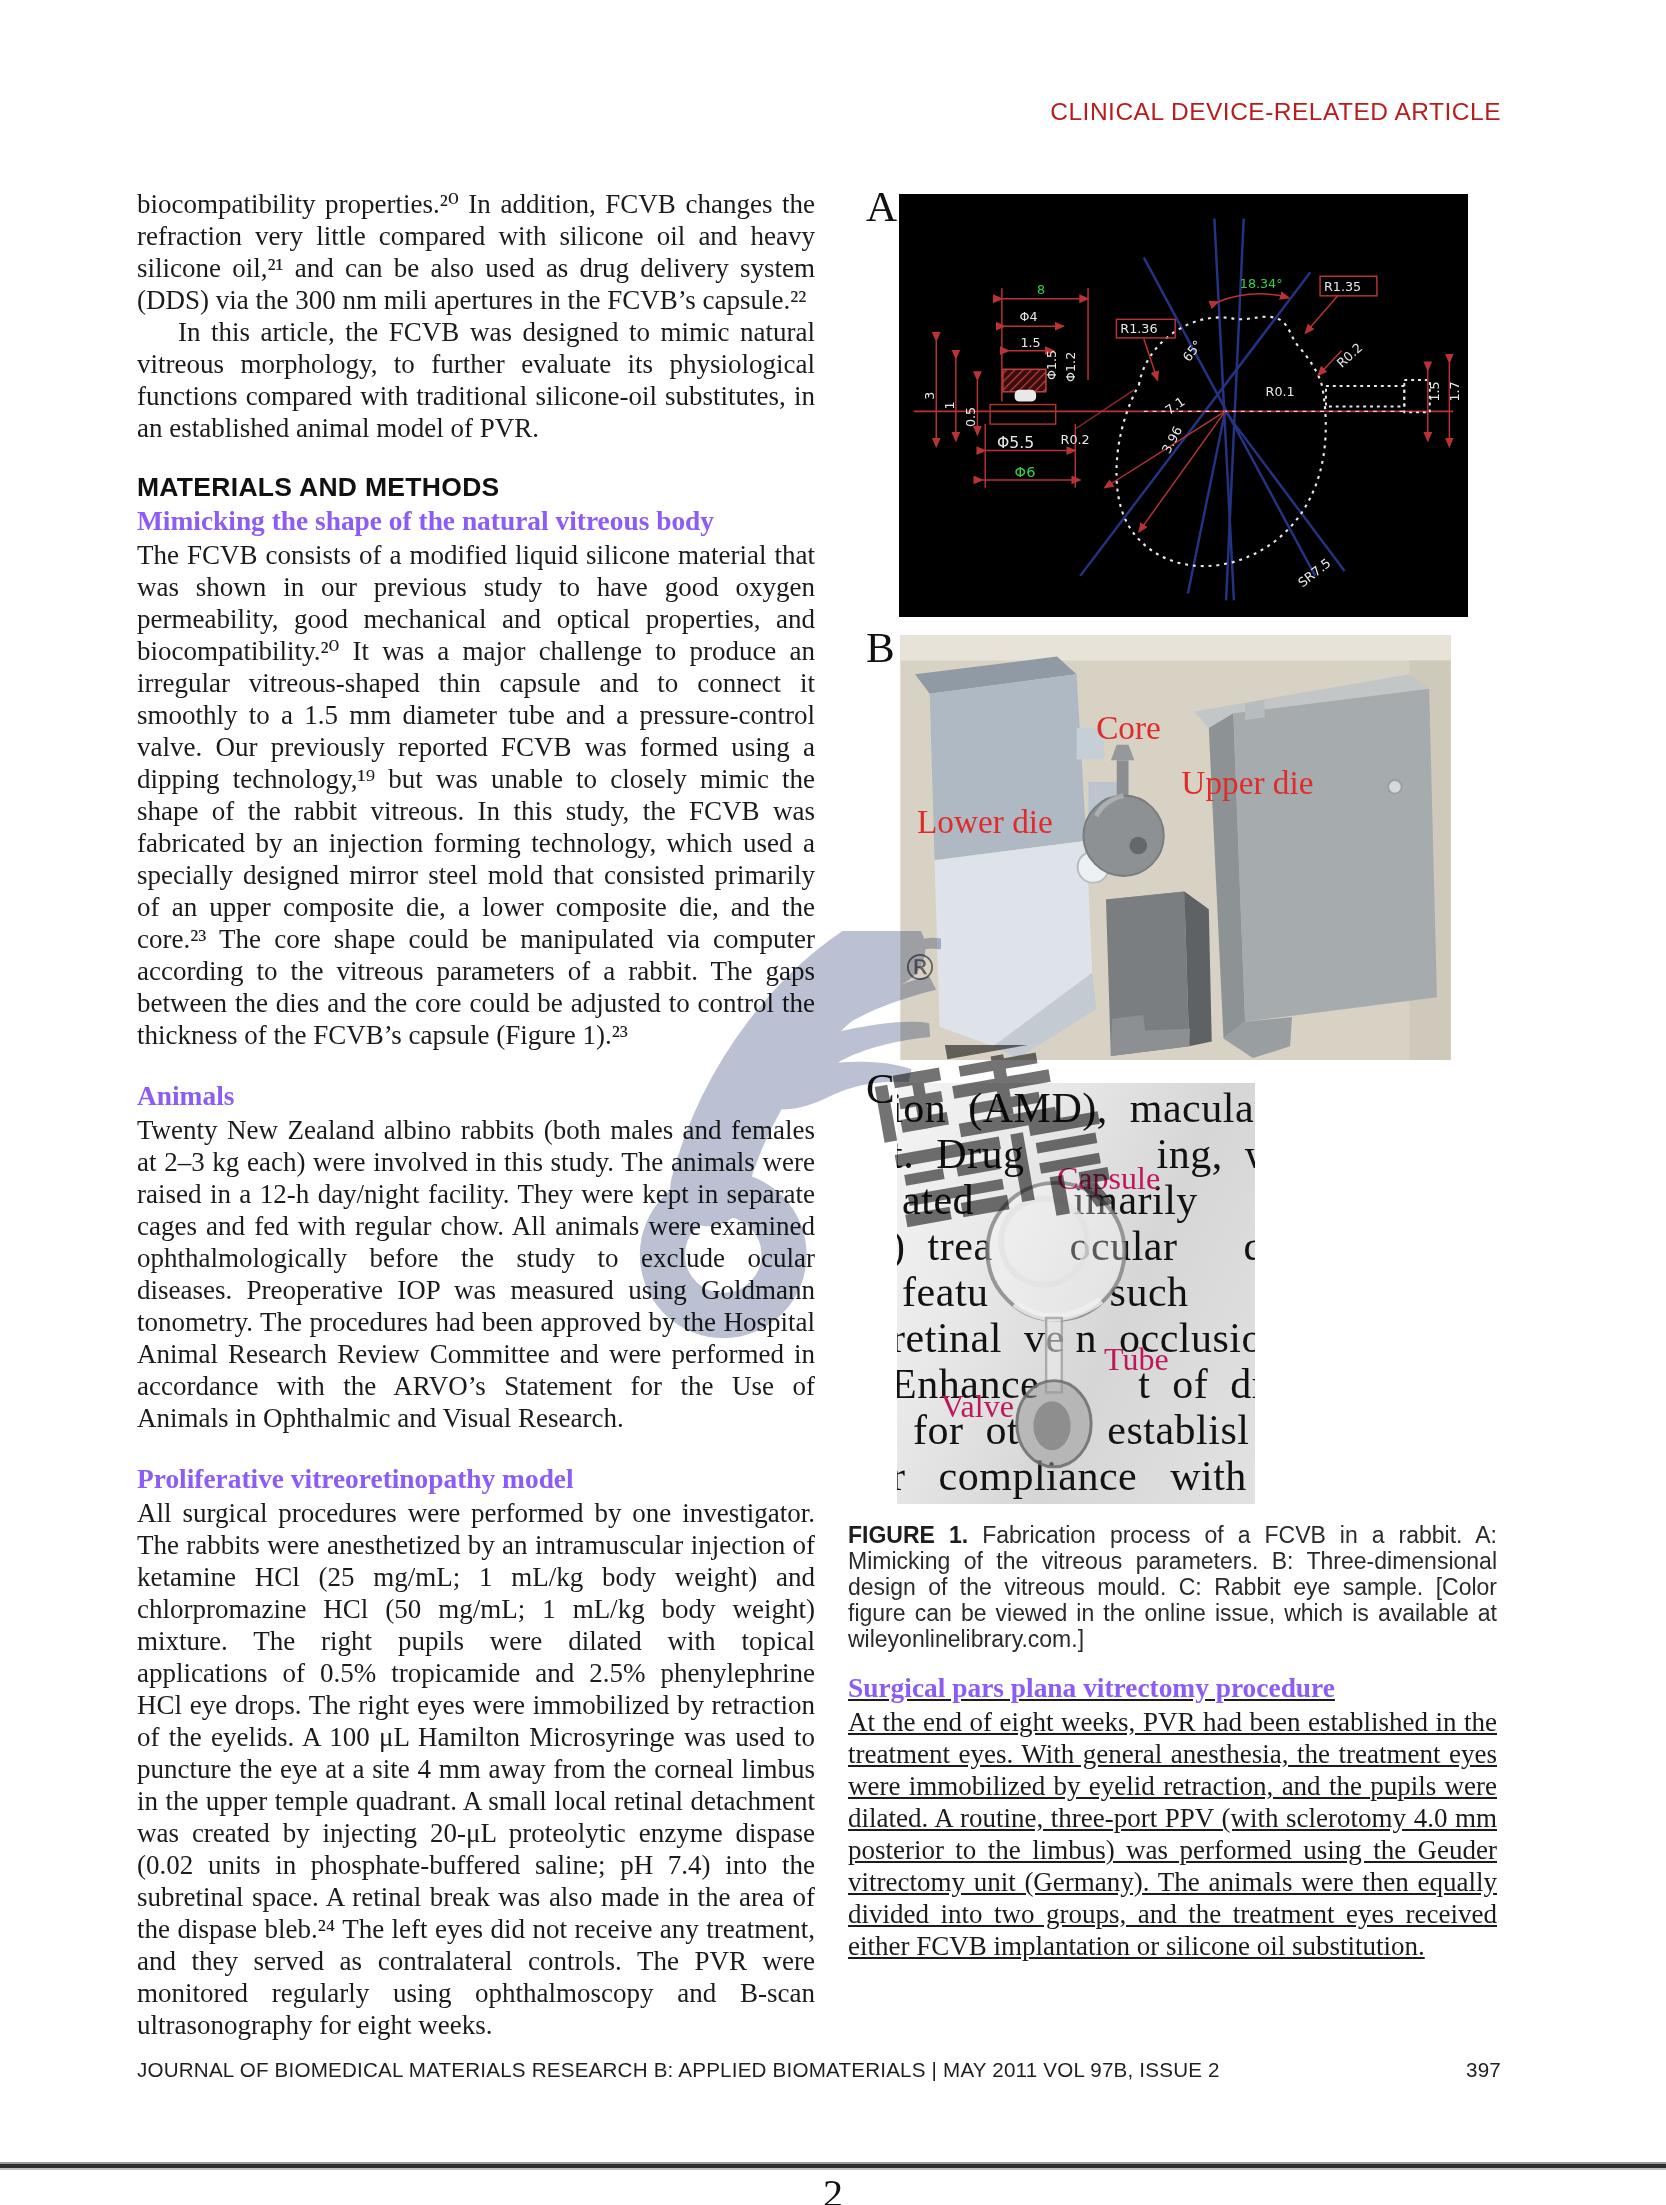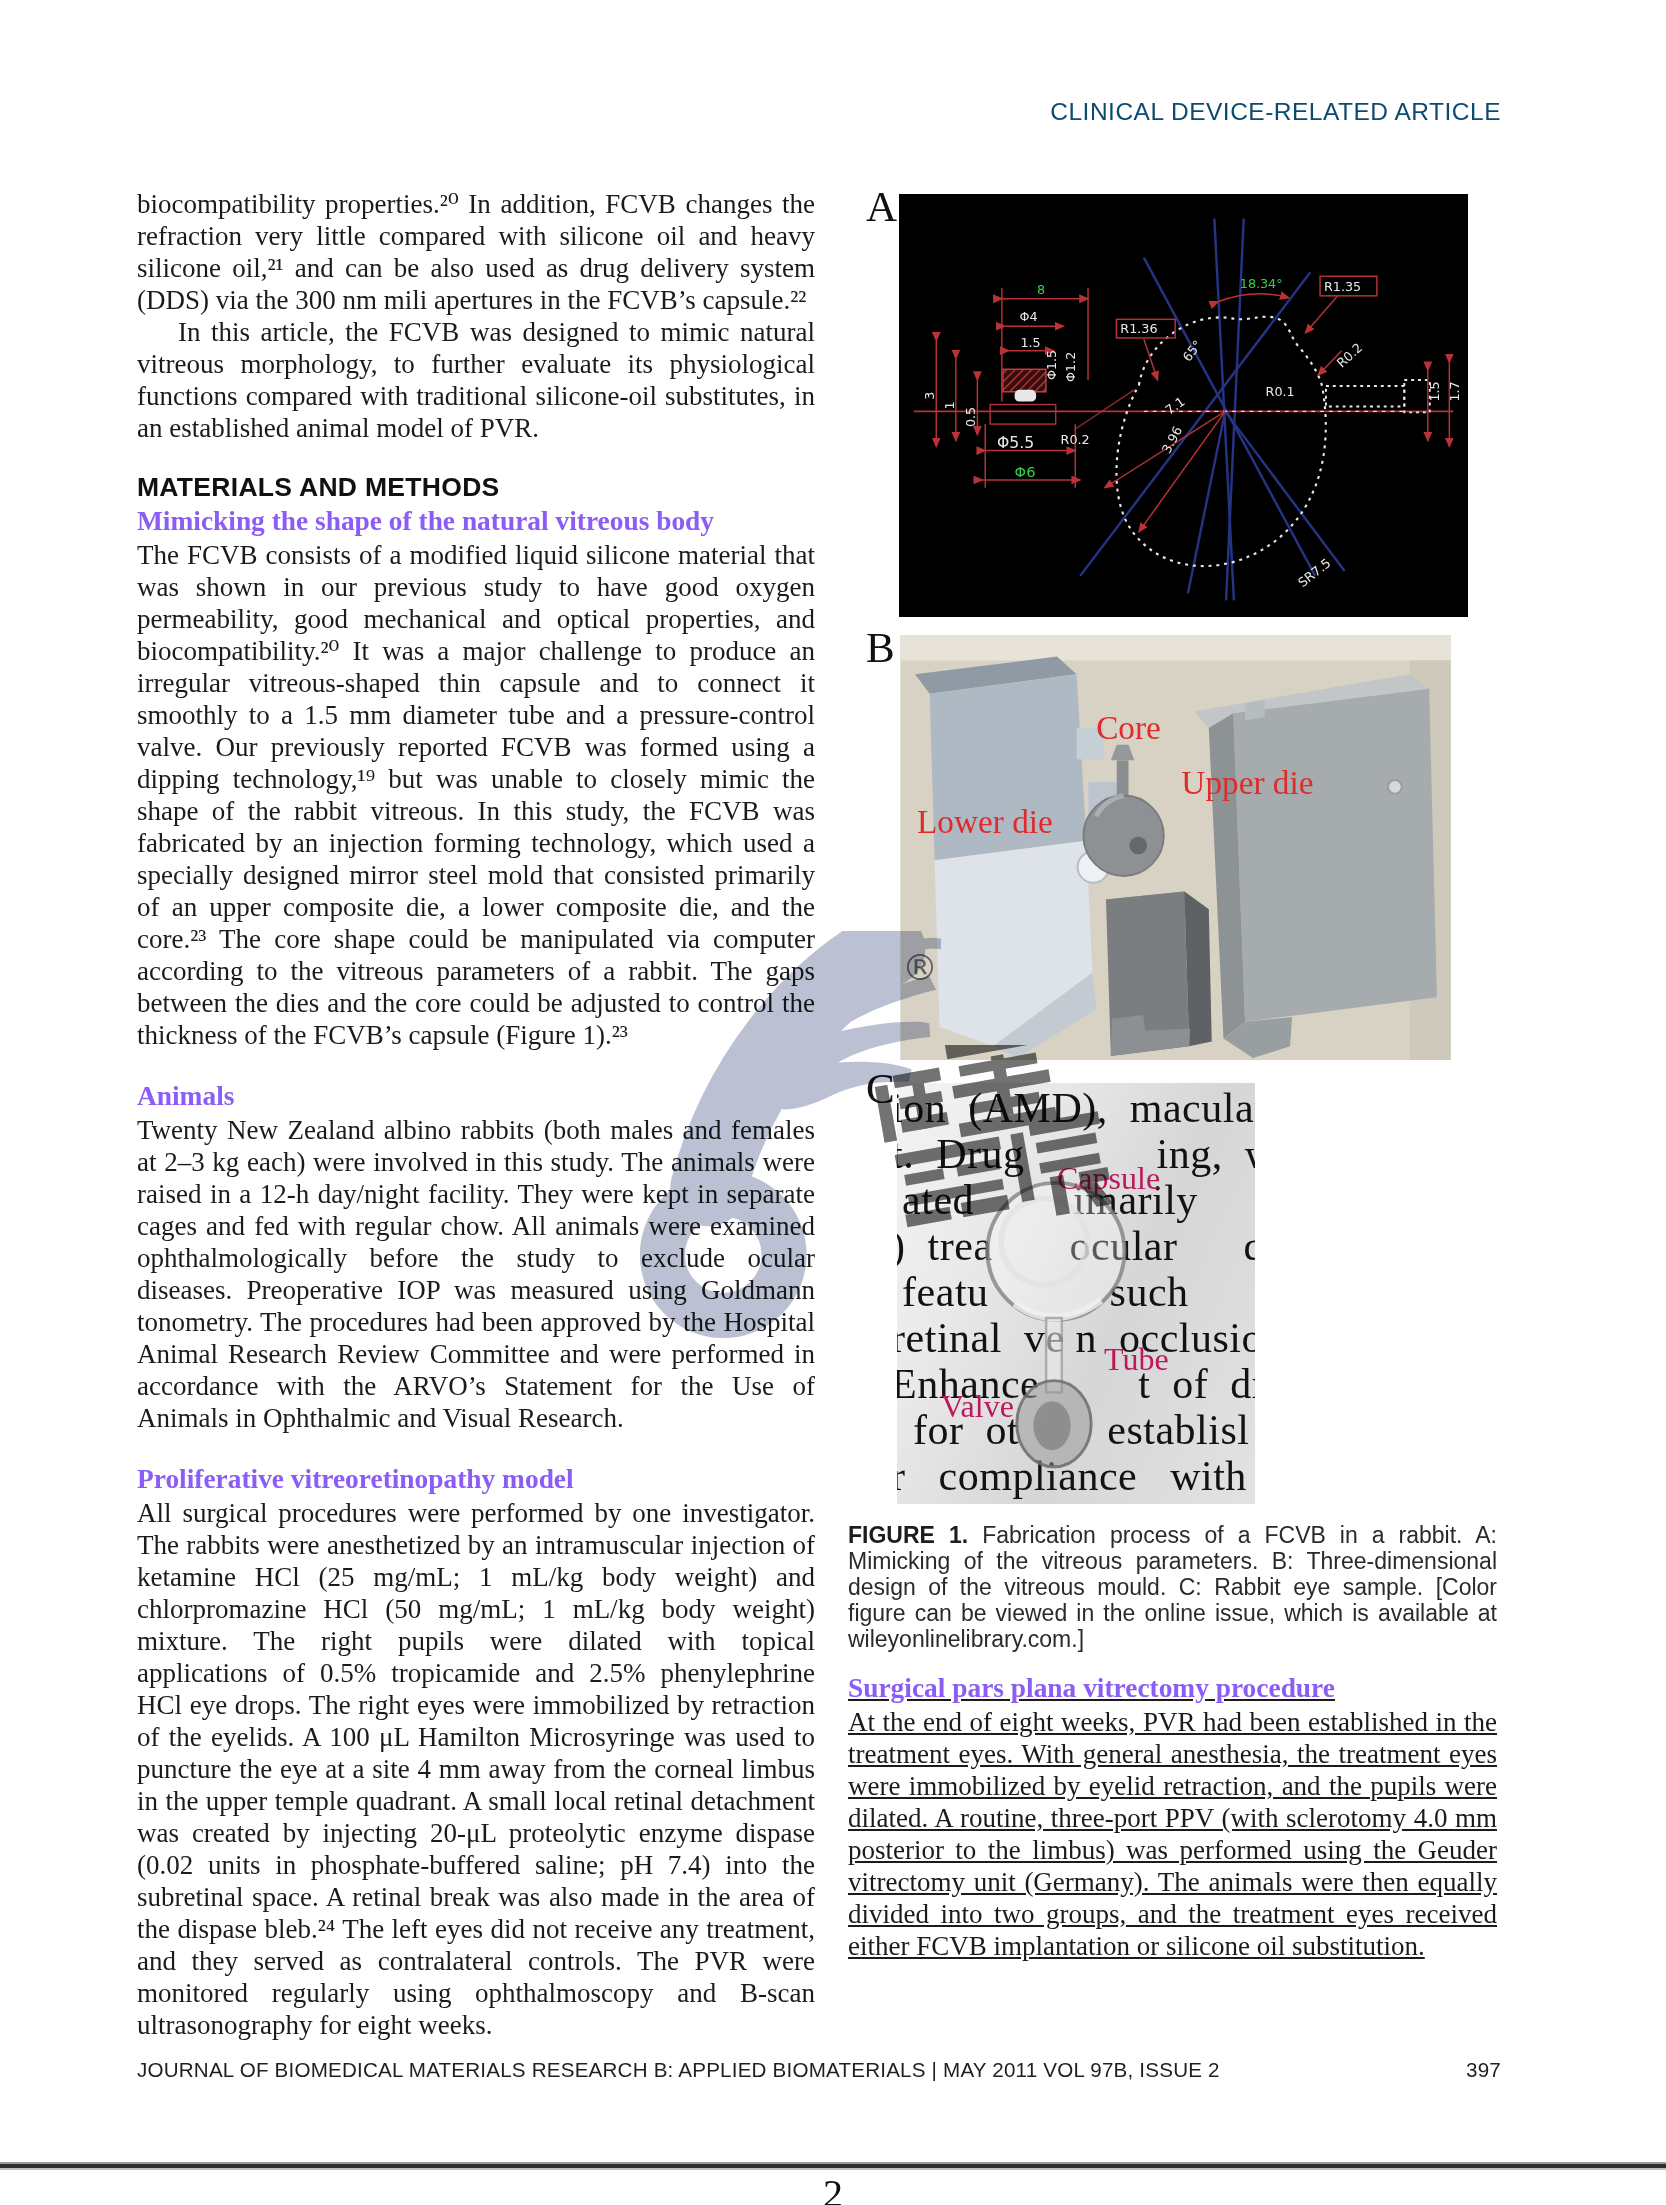--- a/index.html
+++ b/index.html
@@ -1,20 +1,20 @@
 <!DOCTYPE html>
 <html><head>
 <meta charset="utf-8">
 <style>
   html,body{margin:0;padding:0;background:#ffffff;}
   .page{position:relative;width:1666px;height:2205px;background:#ffffff;overflow:hidden;
         font-family:"Liberation Serif","DejaVu Serif",serif;color:#1b1b1b;}
   
   .running-head{position:absolute;top:98px;right:165px;font-family:"Liberation Sans","DejaVu Sans",sans-serif;
-        font-size:24.5px;letter-spacing:0.5px;color:#0c4a6e;z-index:1;}
+        font-size:24.5px;letter-spacing:0.5px;color:#b91c1c;z-index:1;}
   
   .col-left{position:absolute;left:137px;top:188px;width:678px;z-index:1;
         font-size:27px;line-height:32px;text-align:justify;}
   .col-left p{margin:0;}
   .p-indent{text-indent:41px;}
   .h-main{font-family:"Liberation Sans","DejaVu Sans",sans-serif;font-weight:bold;font-size:26.5px;
         letter-spacing:0.3px;margin:26.5px 0 2px 0;color:#111;}
   .h-sub{font-weight:bold;font-size:27.4px;margin:0 0 2px 0;color:#8b5cf6;}
   .h-sub.spaced{margin-top:29px;}
   

